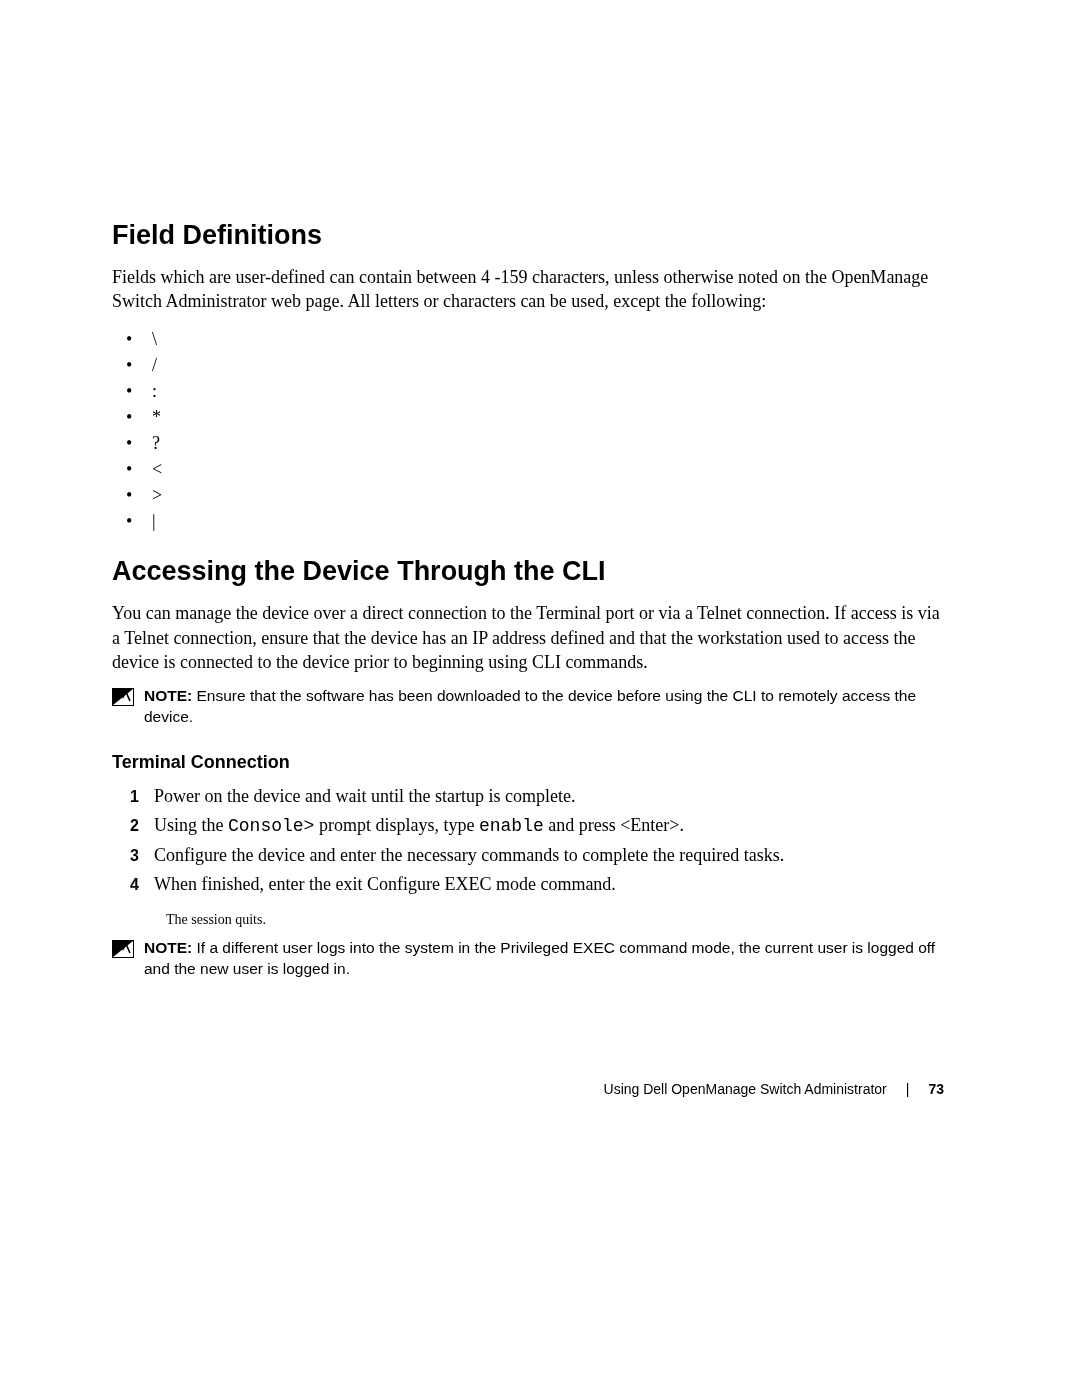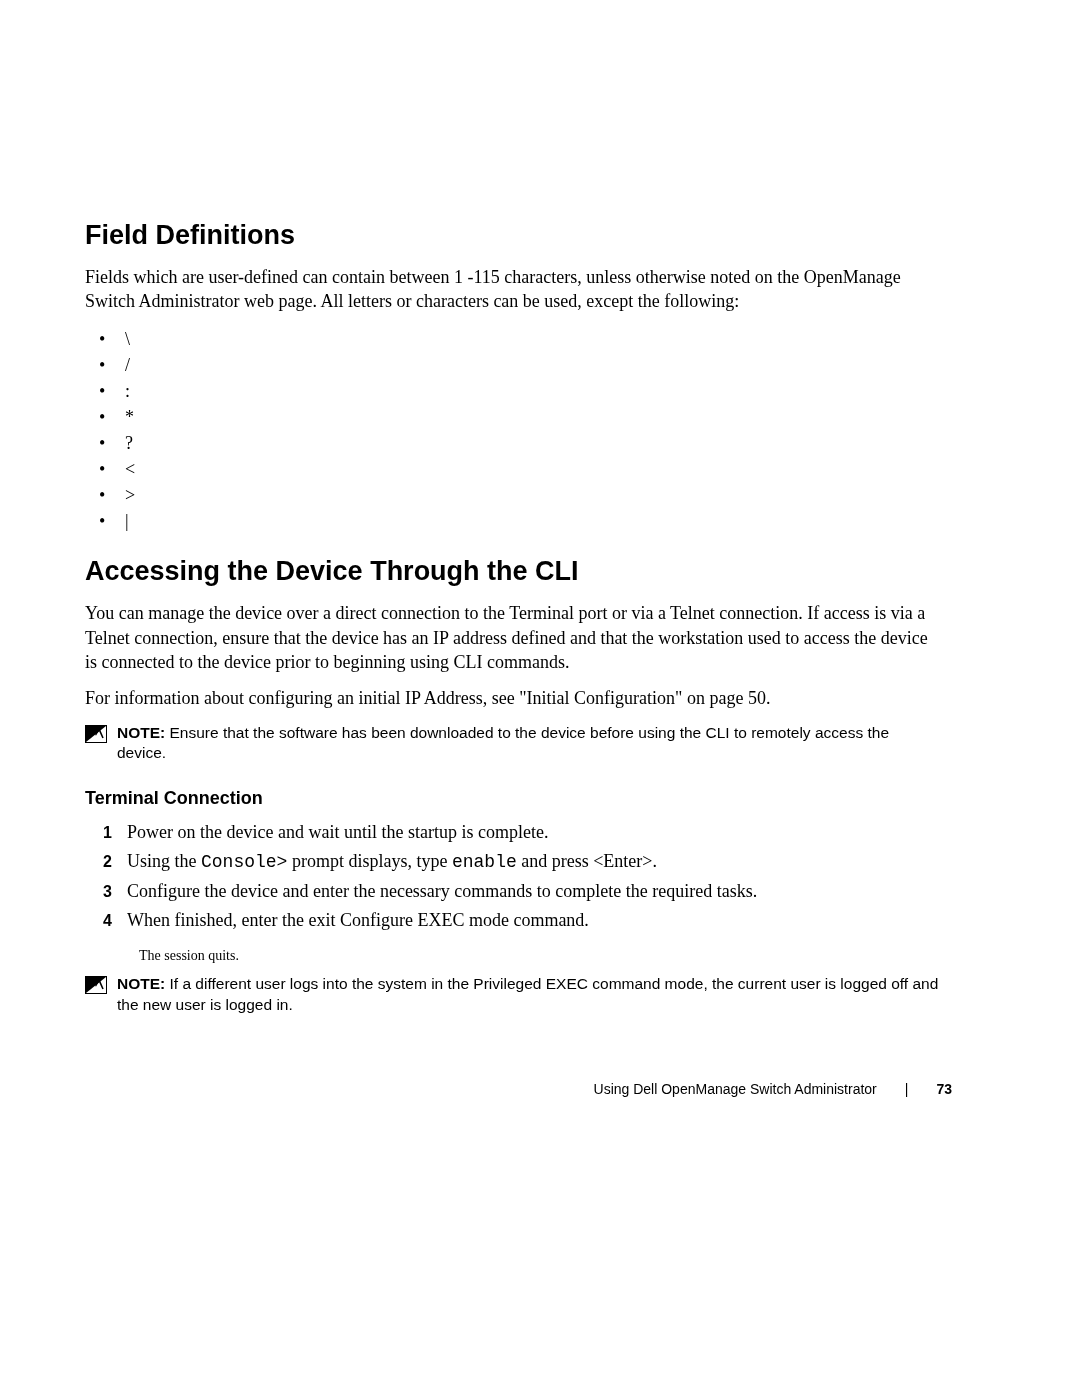--- a/index.html
+++ b/index.html
@@ -6,21 +6,21 @@
     margin: 0;
     padding: 0;
     background: #ffffff;
     font-family: Georgia, 'Times New Roman', serif;
     color: #000;
     width: 1080px;
     height: 1397px;
     position: relative;
   }
   .page {
-    padding: 220px 140px 0 85px;
+    padding: 220px 140px 0 112px;
   }
   h2.section {
     font-family: Arial, Helvetica, sans-serif;
     font-weight: bold;
     font-size: 27px;
     margin: 0 0 14px 0;
     letter-spacing: 0px;
   }
   p.body {
     font-size: 18px;
@@ -98,57 +98,56 @@
   .note-text .note-label {
     font-weight: bold;
     text-align: center;
   }
   .mono {
     font-family: 'Courier New', monospace;
   }
   .footer {
     position: absolute;
     bottom: 300px;
-    right: 128px;
+    right: 136px;
     font-family: Arial, Helvetica, sans-serif;
     font-size: 14px;
     display: flex;
     align-items: center;
-    gap: 28px;
+    gap: 19px;
   }
   .footer .sep {
     color: #000;
   }
   .footer .pnum {
     font-weight: bold;
     font-size: 14px;
   }
 </style>
 </head>
 <body>
 
 <div class="page">
 
   <h2 class="section">Field Definitions</h2>
-  <p class="body">Fields which are user-defined can contain between 1 -115 characters, unless otherwise noted on the OpenManage Switch Administrator web page. All letters or characters can be used, except the following:</p>
+  <p class="body">Fields which are user-defined can contain between 4 -159 characters, unless otherwise noted on the OpenManage Switch Administrator web page. All letters or characters can be used, except the following:</p>
 
   <ul class="bullets">
     <li>\</li>
     <li>/</li>
     <li>:</li>
     <li>*</li>
     <li>?</li>
     <li>&lt;</li>
     <li>&gt;</li>
     <li>|</li>
   </ul>
 
   <h2 class="section">Accessing the Device Through the CLI</h2>
   <p class="body">You can manage the device over a direct connection to the Terminal port or via a Telnet connection. If access is via a Telnet connection, ensure that the device has an IP address defined and that the workstation used to access the device is connected to the device prior to beginning using CLI commands.</p>
-  <p class="body">For information about configuring an initial IP Address, see "Initial Configuration" on page 50.</p>
 
   <div class="note-row">
     <span class="note-icon">
       <svg viewBox="0 0 22 18" width="22" height="18">
         <rect x="0" y="0" width="22" height="18" fill="#000"></rect>
         <polygon points="1,17 21,1 21,17" fill="#fff"></polygon>
         <path d="M5 13 L9 5 L11 9 L14 4 L18 13" stroke="#000" stroke-width="1.6" fill="none"></path>
       </svg>
     </span>
     <div class="note-text">

